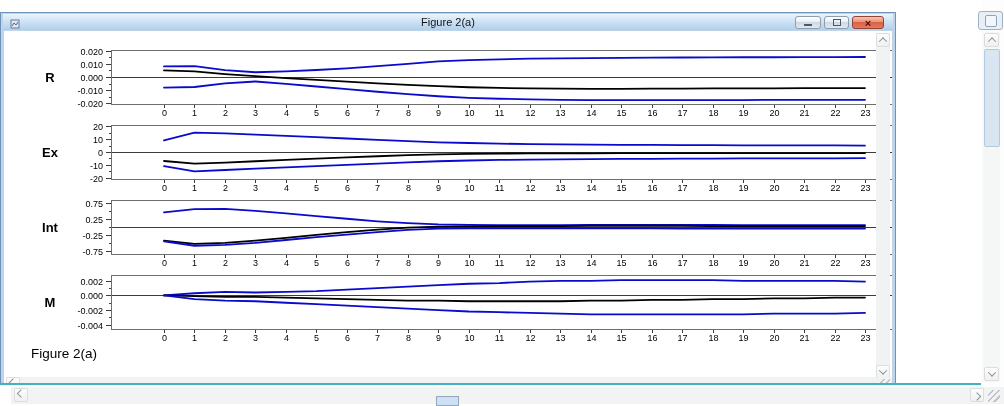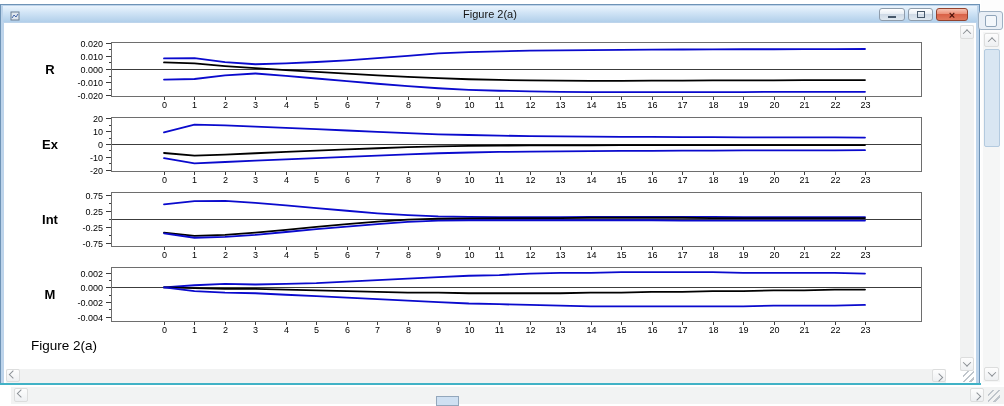--- a/index.html
+++ b/index.html
@@ -1,20 +1,20 @@
 <!DOCTYPE html>
 <html><head>
 <meta charset="utf-8">
 <style>
   html,body{margin:0;padding:0;}
   body{font-family:"Liberation Sans", sans-serif; background:#fff;}
   .screen{position:relative;width:1004px;height:406px;background:#ffffff;overflow:hidden;}
 
   
-  .figure-window{position:absolute;left:0;top:4px;width:980px;height:383px;
+  .figure-window{position:absolute;left:0;top:12px;width:896px;height:383px;
     background:#bdd4eb;border:1px solid #6e93b6;box-sizing:border-box;}
   .titlebar{position:absolute;left:2px;right:2px;top:1px;height:16px;
     background:linear-gradient(#eaf4fd,#cfe3f5 45%,#b1cfea 100%);}
   .title-text{position:absolute;left:0;right:0;top:2px;text-align:center;
     font-size:11px;color:#141414;}
   .app-icon{position:absolute;left:6px;top:2px;width:12px;height:12px;}
   .win-buttons{position:absolute;right:9px;top:2px;display:flex;gap:3px;}
   .win-btn{box-sizing:border-box;height:13px;border:1px solid #8e9cab;border-radius:3px;
     background:linear-gradient(#ffffff,#e8eef4 45%,#cfdae6 50%,#dfe8f0);
     display:flex;align-items:center;justify-content:center;padding:0;cursor:default;}

